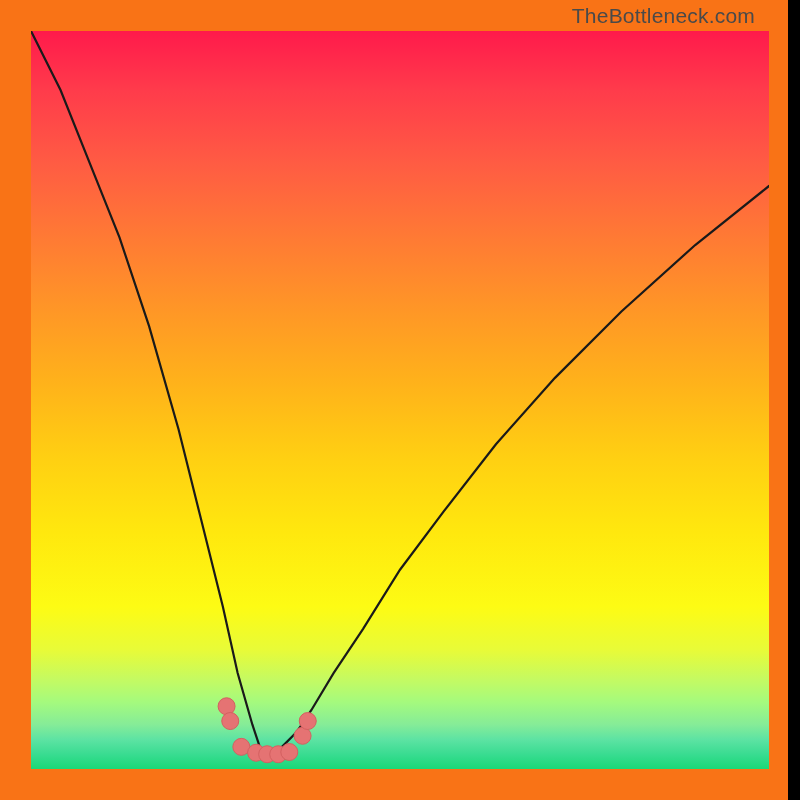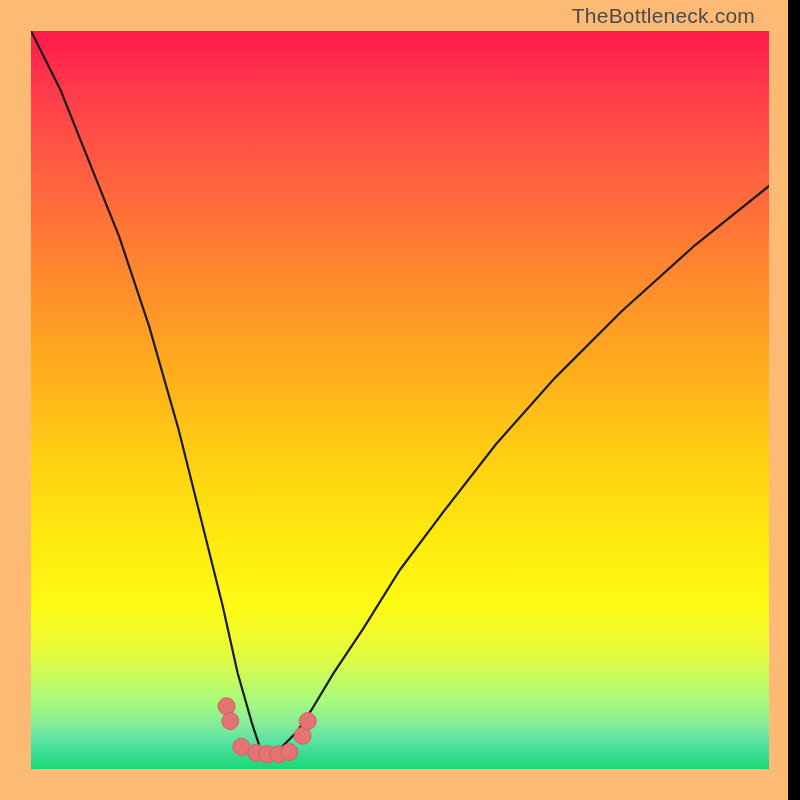--- a/index.html
+++ b/index.html
@@ -10,21 +10,21 @@
     background: #000;
     font-family: Arial, Helvetica, sans-serif;
     overflow: hidden;
   }
   .frame {
     position: absolute;
     top: 0;
     left: 0;
     width: 788px;
     height: 800px;
-    background: #fdba74;
+    background: #f97316;
   }
   .plot-area {
     position: absolute;
     top: 31px;
     left: 31px;
     width: 738px;
     height: 738px;
     overflow: hidden;
   }
   .gradient-bg {

